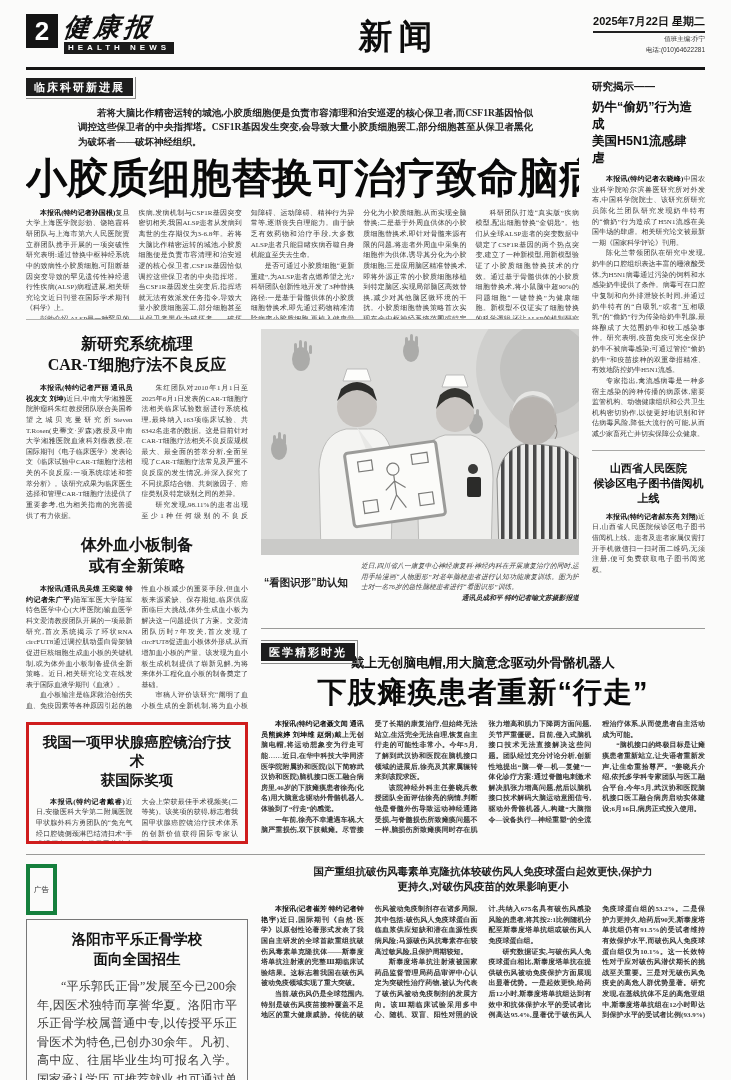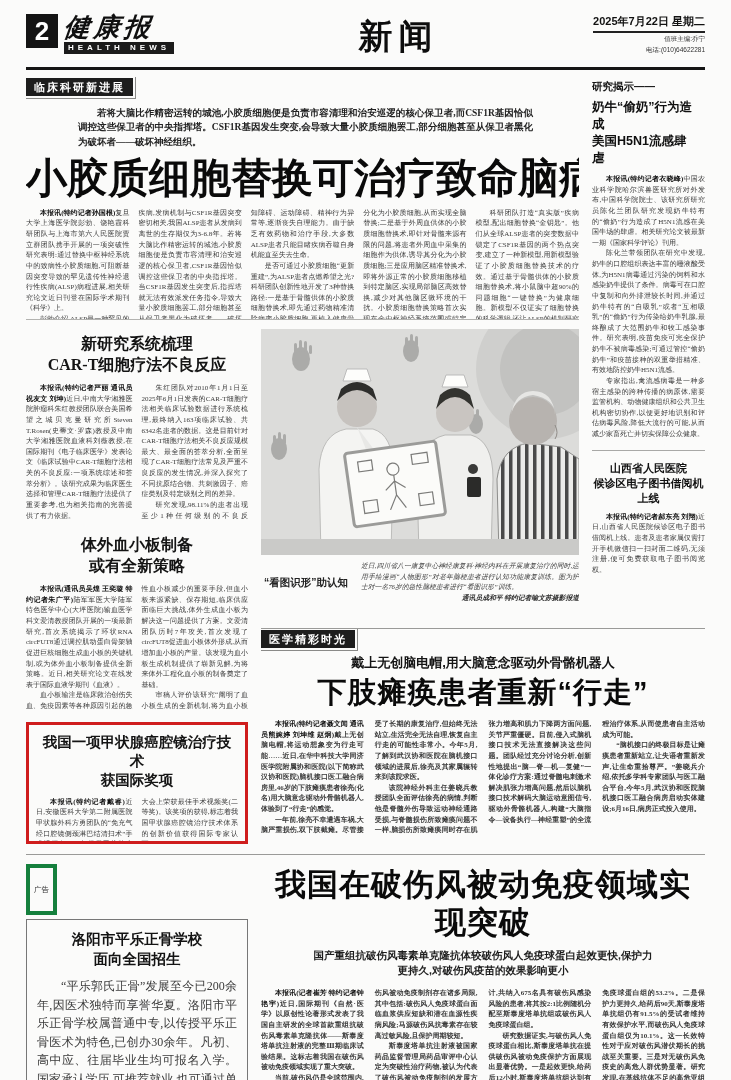--- a/index.html
+++ b/index.html
@@ -52,21 +52,21 @@
   .la2{height:188px;}
   .thyroid{border:3px solid #cf1d1d;padding:6px 7px;height:108px;overflow:hidden;}
   .thyroid .la-headline{font:700 14.5px/19px "Liberation Sans",sans-serif;margin:2px 0 7px 0;}
   
   .photo-frame{width:318px;height:226px;background:#d8d8d6;overflow:hidden;}
   .caption{display:flex;gap:10px;margin-top:6px;}
   .cap-title{width:90px;font:700 10.5px/15px "Liberation Sans",sans-serif;color:#222;align-self:center;text-align:center;}
   .cap-body{flex:1;font-size:6.8px;line-height:1.55;font-style:italic;color:#3d3d3d;text-align:justify;}
   .cap-credit{text-align:right;font-style:italic;font-size:6.8px;color:#2c2c2c;font-weight:700;}
   
-  .moment-label{position:absolute;left:0;top:1px;}
+  .moment-label{position:absolute;left:0;top:14px;}
   .mo-kicker{font:700 13px/18px "Liberation Sans",sans-serif;text-align:center;color:#141414;margin:20px 0 2px 0;}
   .mo-headline{font:900 29px/36px "Liberation Sans",sans-serif;text-align:center;color:#0a0a0a;margin:0 0 9px 0;letter-spacing:1px;}
   .moment .cols4{height:118px;}
   
   .ad-label{display:inline-block;border:4px solid #15803d;font:400 7.5px/11px "Liberation Sans",sans-serif;padding:16px 4px;color:#333;margin-bottom:4px;}
   .ad-box{border:1px solid #777;padding:9px 10px;height:160px;overflow:hidden;background:#fbfbfa;}
   .ad-headline{font:700 14.5px/20px "Liberation Sans",sans-serif;text-align:center;color:#131313;margin:0 0 8px 0;}
   .ad-box p{margin:0;font-size:12px;line-height:1.55;text-indent:2em;text-align:justify;color:#3a3a3a;}
   .ad-contacts{margin-top:7px;font:600 7.2px/1.7 "Liberation Sans",sans-serif;color:#222;}
   
@@ -258,21 +258,20 @@
       <span class="ad-label">广告</span>
       <div class="ad-box">
         <h3 class="ad-headline">
           <span>洛阳市平乐正骨学校</span><br><span>面向全国招生</span>
         </h3>
         <p>“平乐郭氏正骨”发展至今已200余年,因医术独特而享誉华夏。洛阳市平乐正骨学校属普通中专,以传授平乐正骨医术为特色,已创办30余年。凡初、高中应、往届毕业生均可报名入学。国家承认学历,可推荐就业,也可通过单招、对口升学深造。需要骨科人才的单位请与学校联系。</p>
       </div>
     </div>
 
     <section class="tetanus">
-      <h2 class="te-headline">我国在破伤风被动免疫领域实现突破</h2>
       <div class="te-subhead">
         <span>国产重组抗破伤风毒素单克隆抗体较破伤风人免疫球蛋白起效更快,保护力</span><br><span>更持久,对破伤风疫苗的效果影响更小</span>
       </div>
       <div class="cols4 body-text">
         <p><b>本报讯(记者崔芳 特约记者钟艳宇)</b><span>近日,国际期刊《自然·医学》以原创性论著形式发表了我国自主研发的全球首款重组抗破伤风毒素单克隆抗体——斯泰度塔单抗注射液的完整Ⅲ期临床试验结果。这标志着我国在破伤风被动免疫领域实现了重大突破。</span></p>
         <p>当前,破伤风仍是全球范围内,特别是破伤风疫苗接种覆盖不足地区的重大健康威胁。传统的破伤风被动免疫制剂存在诸多局限,其中包括:破伤风人免疫球蛋白面临血浆供应短缺和潜在血源性疾病风险;马源破伤风抗毒素存在较高过敏风险,且保护周期较短。</p>
         <p>斯泰度塔单抗注射液被国家药品监督管理局药品审评中心认定为突破性治疗药物,被认为代表了破伤风被动免疫制剂的发展方向。该Ⅲ期临床试验采用多中心、随机、双盲、阳性对照的设计,共纳入675名具有破伤风感染风险的患者,将其按2:1比例随机分配至斯泰度塔单抗组或破伤风人免疫球蛋白组。</p>
         <p>研究数据证实,与破伤风人免疫球蛋白相比,斯泰度塔单抗在提供破伤风被动免疫保护方面展现出显著优势。一是起效更快,给药后12小时,斯泰度塔单抗组达到有效中和抗体保护水平的受试者比例高达95.4%,显著优于破伤风人免疫球蛋白组的53.2%。二是保护力更持久,给药后90天,斯泰度塔单抗组仍有91.5%的受试者维持有效保护水平,而破伤风人免疫球蛋白组仅为10.1%。这一长效特性对于应对破伤风潜伏期长的挑战至关重要。三是对无破伤风免疫史的高危人群优势显著。研究发现,在基线抗体不足的高危亚组中,斯泰度塔单抗组在12小时即达到保护水平的受试者比例(93.9%)远高于破伤风人免疫球蛋白组(56.6%)。</p>
 
       </div>

